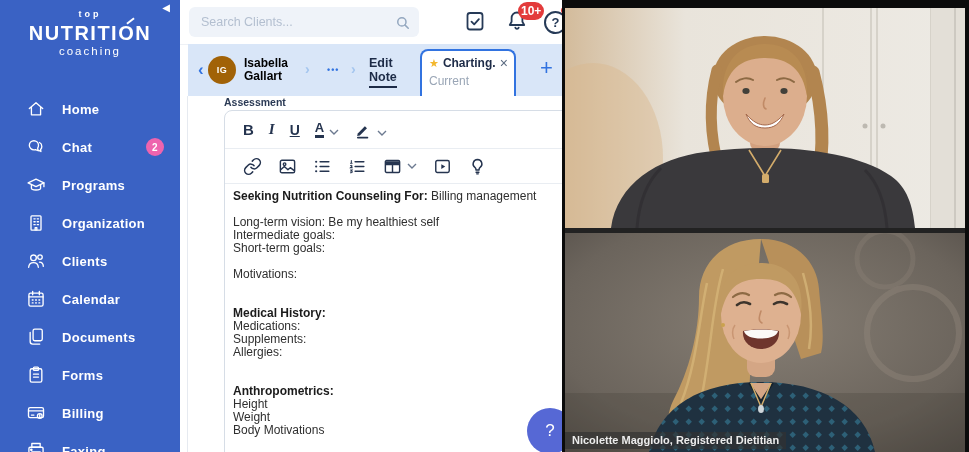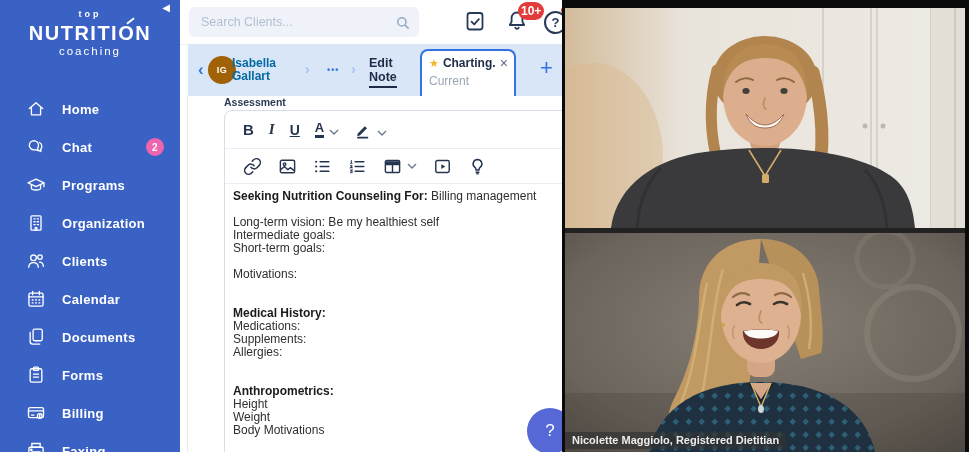--- a/index.html
+++ b/index.html
@@ -35,21 +35,21 @@
               padding:2px 3px;border-radius:9px;min-width:13px;text-align:center;pointer-events:none;}
   .help-ring{display:flex;width:19px;height:19px;border:2px solid #263a57;border-radius:50%;color:#263a57;
              font-size:13px;font-weight:700;align-items:center;justify-content:center;}
   .help-dot{position:absolute;left:381px;top:7px;width:7px;height:7px;border-radius:50%;background:#e33b3b;}
 
   
   .tabbar{position:absolute;left:8px;top:44px;width:374px;height:52px;background:#d9e6f8;}
   .back{position:absolute;left:4px;top:15px;color:#3273e0;font-size:17px;font-weight:700;background:none;border:none;cursor:pointer;}
   .avatar{position:absolute;left:20px;top:12px;width:28px;height:28px;border-radius:50%;background:#a16207;color:#fff;
           font-size:9px;font-weight:700;letter-spacing:.5px;display:flex;align-items:center;justify-content:center;cursor:pointer;}
-  .client-name{position:absolute;left:44px;top:13px;font-size:12px;font-weight:700;color:#0369a1;line-height:13px;cursor:pointer;}
+  .client-name{position:absolute;left:56px;top:13px;font-size:12px;font-weight:700;color:#000000;line-height:13px;cursor:pointer;}
   .crumb-sep{position:absolute;top:17px;color:#a5c6ef;font-size:14px;font-weight:700;}
   .sep1{left:117px;} .sep2{left:163px;}
   .ellipsis{position:absolute;left:133px;top:20px;color:#3273e0;font-size:9px;letter-spacing:1px;font-weight:700;
             background:none;border:none;cursor:pointer;}
   .edit-note{position:absolute;left:181px;top:12px;font-size:12.5px;font-weight:700;color:#1d2b47;line-height:14px;
              border-bottom:2px solid #1d2b47;padding-bottom:2px;cursor:pointer;}
   .tab{position:absolute;left:232px;top:5px;width:96px;height:47px;background:#fff;border:2px solid #3273e0;border-bottom:none;
        border-radius:8px 8px 0 0;box-sizing:border-box;padding:5px 6px 0 7px;cursor:pointer;}
   .tab-row{display:flex;align-items:center;gap:4px;}
   .tab-star{color:#f3b72e;font-size:11px;}

